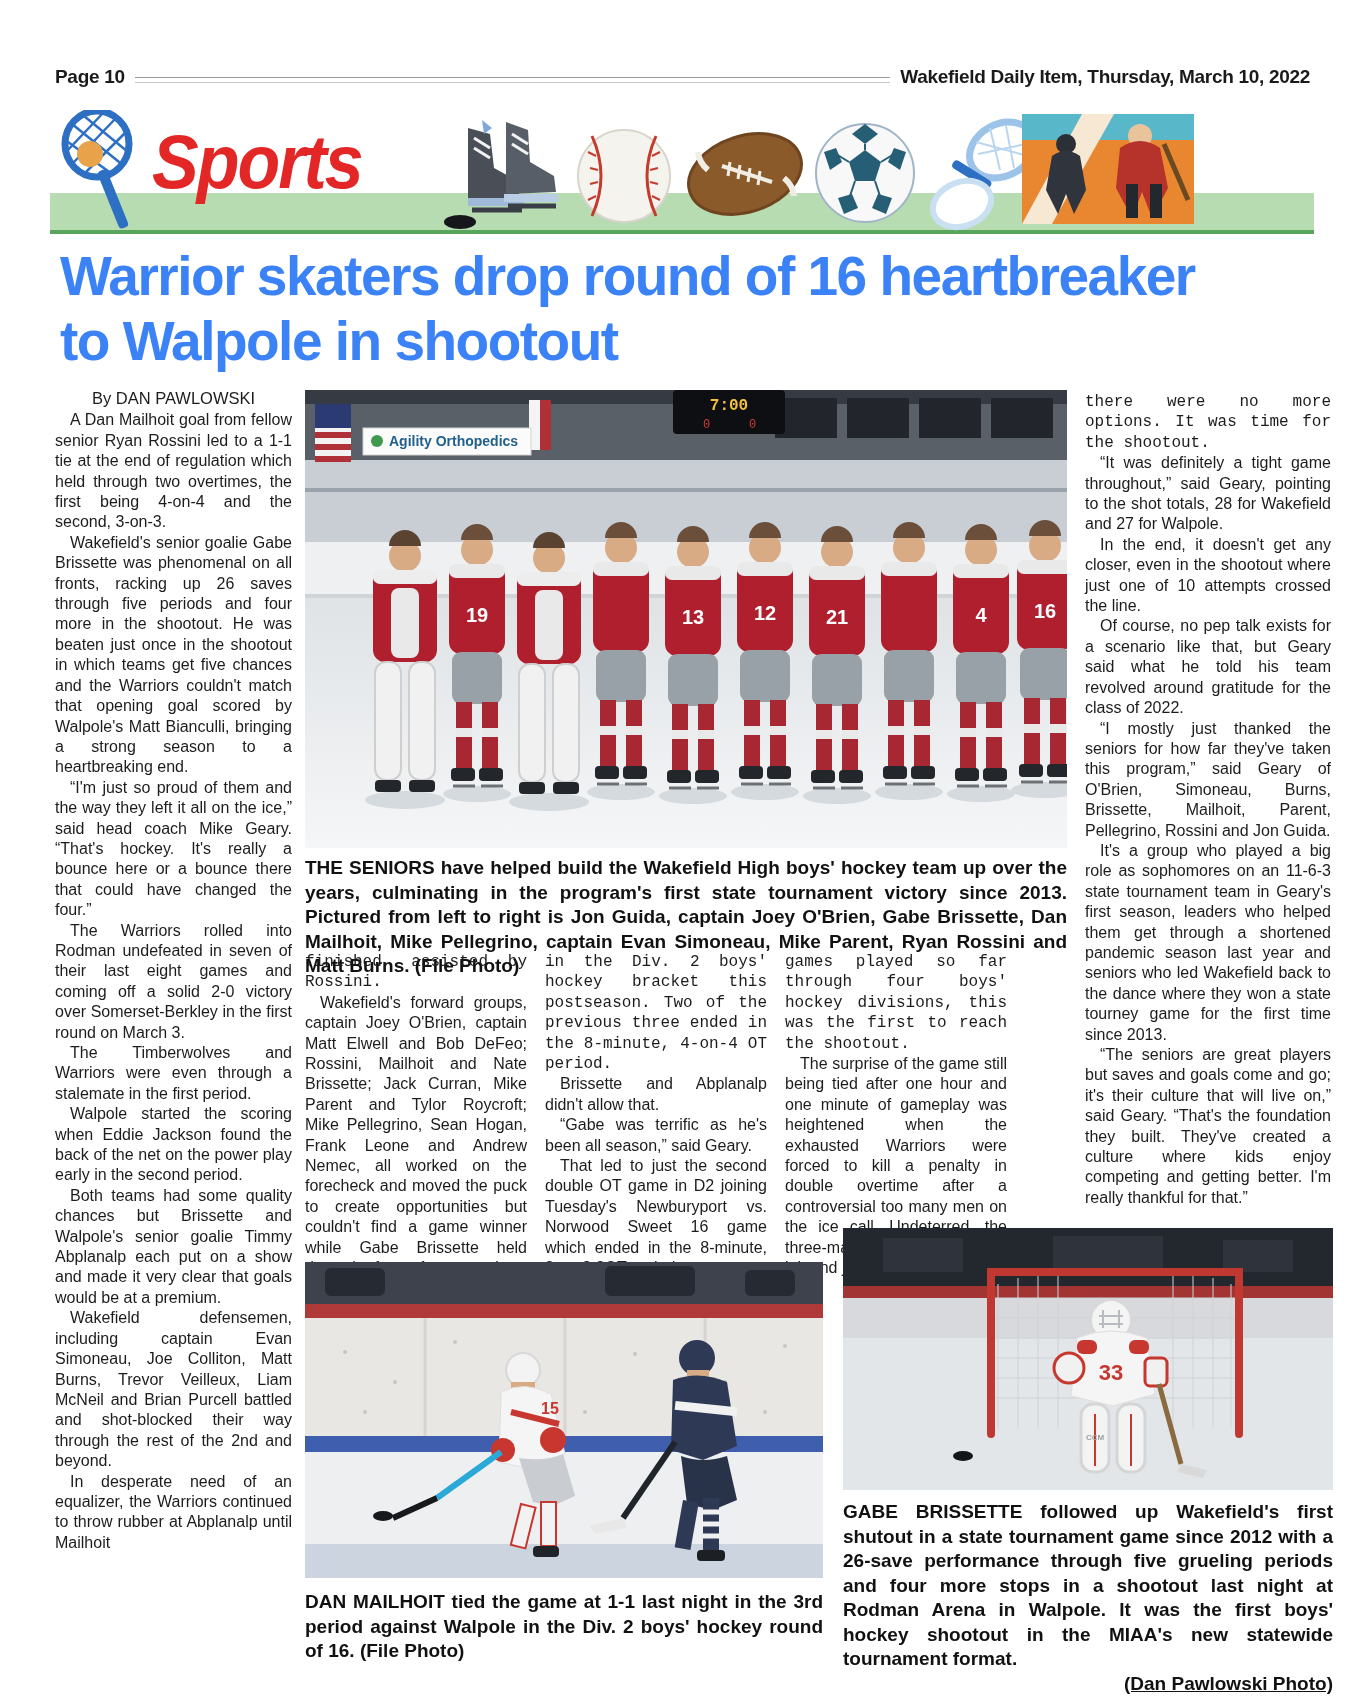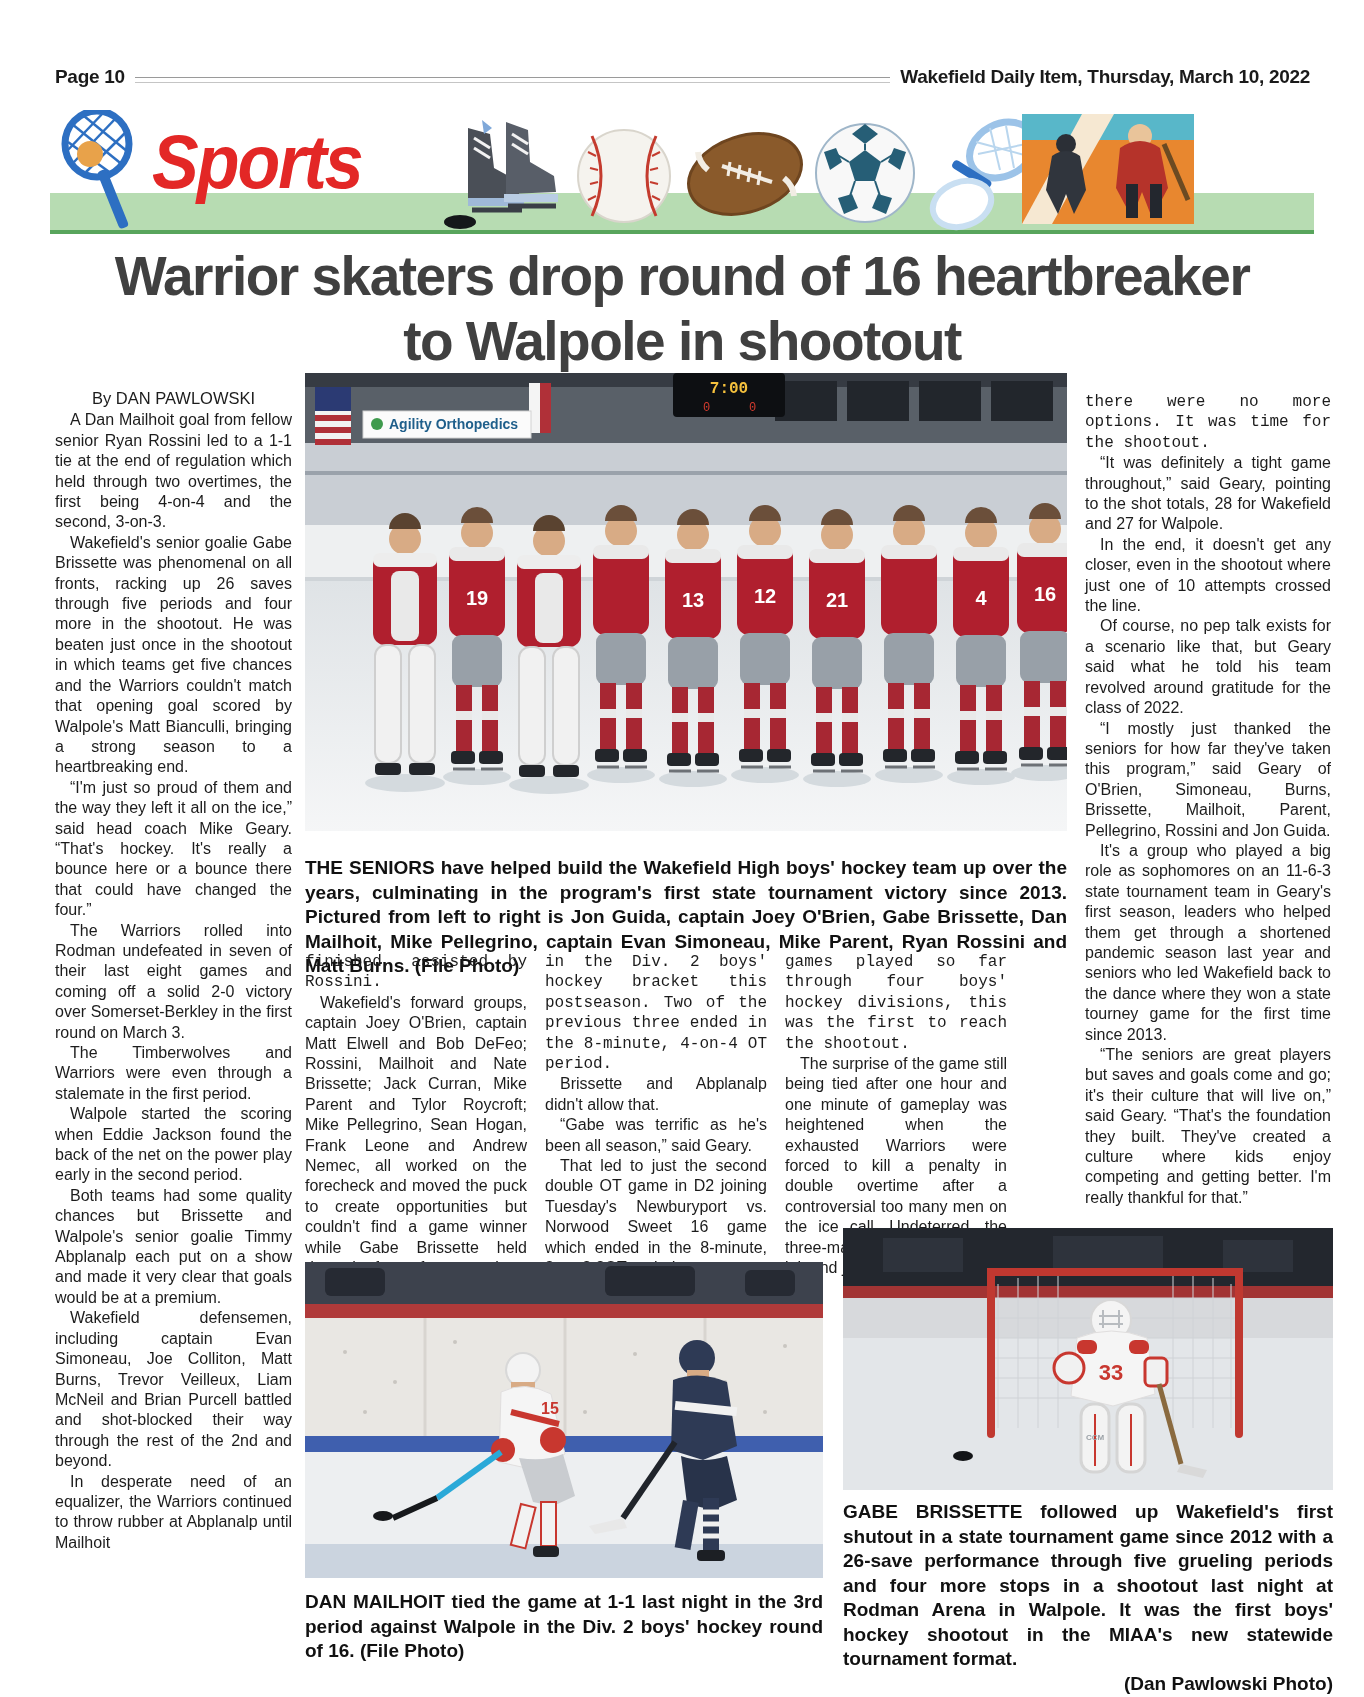--- a/index.html
+++ b/index.html
@@ -10,32 +10,32 @@
   .mast-txt{font-weight:bold;font-size:19px;letter-spacing:-0.3px;white-space:nowrap;}
   #mast-rule{flex:1;height:4px;border-top:1px solid #9a9a9a;border-bottom:1px solid #c5c5c5;margin-top:6px;}
   
   #banner{position:absolute;left:50px;top:104px;width:1264px;height:130px;}
   #banner-strip{position:absolute;left:0;right:0;bottom:0;height:37px;background:var(--c-banner_green,#b7dcb2);
         border-bottom:4px solid var(--c-banner_green_dark,#58a55c);}
   #sports-title{position:absolute;left:102px;top:18px;font-size:70px;font-weight:bold;font-style:italic;
         color:var(--c-sports_red,#e32726);letter-spacing:-2px;transform:scaleY(1.08);}
   .bicon{position:absolute;}
   
-  #headline{position:absolute;left:60px;top:244px;width:1244px;text-align:center;
-        font-weight:bold;font-size:55px;line-height:1.18;letter-spacing:-1.5px;color:#404040;}
+  #headline{position:absolute;left:60px;top:244px;width:1244px;text-align:left;
+        font-weight:bold;font-size:55px;line-height:1.18;letter-spacing:-1.5px;color:#3b82f6;}
   
   .bodycol{position:absolute;font-size:16px;line-height:20.4px;text-align:justify;color:#1c1c1c;}
   .bodycol p{margin:0;text-indent:15px;}
   .bodycol.cont p:first-child{text-indent:0;font-family:Liberation Mono, monospace;}
   #byline{font-weight:normal;font-size:16.5px;text-align:center;margin-bottom:2px;}
   
   .photo{position:absolute;background:#dfe2e5;}
   .photo svg{display:block;}
   .caption{position:absolute;font-weight:bold;font-size:19px;line-height:24.5px;text-align:justify;color:#111;}
-  .caption .credit{text-align:right;text-indent:0;margin:0;}
+  .caption .credit{text-align:right;text-indent:0;margin:0;text-decoration:underline;}
   .caption p{margin:0;}
 </style>
 </head>
 <body>
 
 <div id="page">
 
   <div id="masthead">
     <span class="mast-txt">Page 10</span>
     <div id="mast-rule"></div>
@@ -166,21 +166,21 @@
         <p>“I'm just so proud of them and the way they left it all on the ice,” said head coach Mike Geary. “That's hockey. It's really a bounce here or a bounce there that could have changed the four.”</p>
         <p>The Warriors rolled into Rodman undefeated in seven of their last eight games and coming off a solid 2-0 victory over Somerset-Berkley in the first round on March 3.</p>
         <p>The Timberwolves and Warriors were even through a stalemate in the first period.</p>
         <p>Walpole started the scoring when Eddie Jackson found the back of the net on the power play early in the second period.</p>
         <p>Both teams had some quality chances but Brissette and Walpole's senior goalie Timmy Abplanalp each put on a show and made it very clear that goals would be at a premium.</p>
         <p>Wakefield defensemen, including captain Evan Simoneau, Joe Colliton, Matt Burns, Trevor Veilleux, Liam McNeil and Brian Purcell battled and shot-blocked their way through the rest of the 2nd and beyond.</p>
         <p>In desperate need of an equalizer, the Warriors continued to throw rubber at Abplanalp until Mailhoit</p>
       </div>
   </div>
 
-  <div class="photo" style="left:305px;top:373px;width:695px;height:458px">
+  <div class="photo" style="left:305px;top:390px;width:695px;height:458px">
     <svg width="762" height="458" viewBox="0 0 762 458">
       <rect x="0" y="0" width="762" height="70" fill="#596068"></rect>
       <rect x="0" y="0" width="762" height="14" fill="#363b43"></rect>
       <g fill="#22262c">
         <rect x="470" y="8" width="62" height="40"></rect>
           <rect x="542" y="8" width="62" height="40"></rect>
         <rect x="614" y="8" width="62" height="40"></rect>
           <rect x="686" y="8" width="62" height="40"></rect>
       </g>
       <rect x="0" y="70" width="762" height="82" fill="#c9ced4"></rect>

